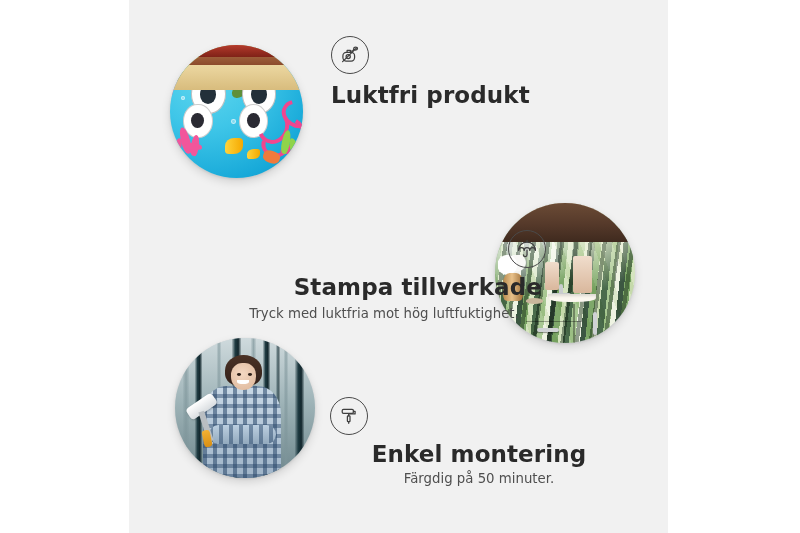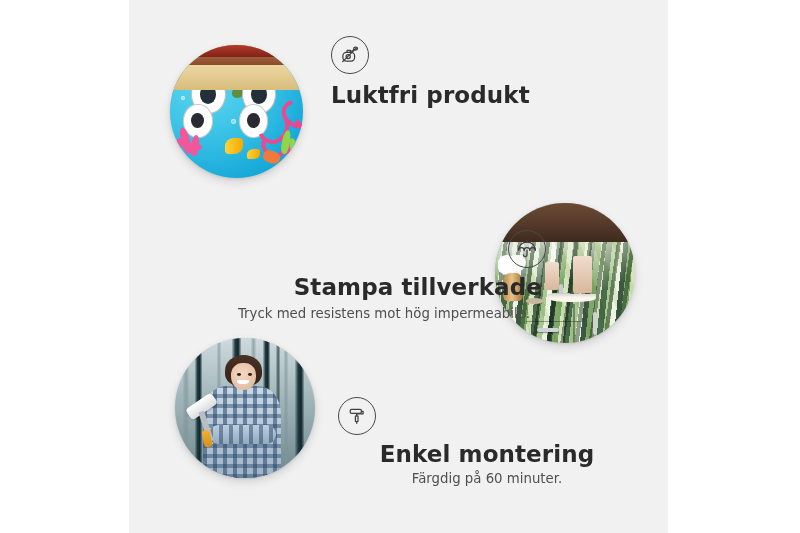--- a/index.html
+++ b/index.html
@@ -306,21 +306,21 @@
   .f1 .icon-circle { margin-bottom: 8px; }
   .f1 .f-title { margin-bottom: 5px; }
 
   
   .f2 { left: 90px; top: 230px; width: 330px; text-align: center; }
   .f2 .icon-row { display:flex; justify-content:flex-end; padding-right: 3px; }
   .f2 .f-title { margin-top: 6px; text-align: right; padding-right: 7px;}
   .f2 .f-desc  { margin-top: 4px; text-align: center; }
 
   
-  .f3 { left: 208px; top: 397px; width: 300px; text-align: center; }
+  .f3 { left: 200px; top: 397px; width: 300px; text-align: center; }
   .f3 .icon-row { display:flex; justify-content:flex-start; padding-left: 1px; }
   .f3 .f-title { margin-top: 6px; text-align: center; }
   .f3 .f-desc  { margin-top: 2px; text-align: center; }
 </style>
 </head>
 <body>
 
 <div class="stage">
   <div class="panel">
 
@@ -441,33 +441,33 @@
             <path d="M3.6 13.2c0-4.7 3.8-8.1 8.4-8.1s8.4 3.4 8.4 8.1"></path>
             <path d="M3.6 13.2c0-1.5 1.4-2.6 2.8-2.6s2.8 1.1 2.8 2.6"></path>
             <path d="M9.2 13.2c0-1.5 1.3-2.6 2.8-2.6s2.8 1.1 2.8 2.6"></path>
             <path d="M14.8 13.2c0-1.5 1.3-2.6 2.8-2.6s2.8 1.1 2.8 2.6"></path>
             <line x1="12" y1="5.1" x2="12" y2="3.4"></line>
             <path d="M12 13.2v4.6c0 1-.8 1.8-1.8 1.8s-1.8-.8-1.8-1.8"></path>
           </svg>
         </div>
       </div>
       <div class="f-title">Stampa tillverkade</div>
-      <div class="f-desc">Tryck med resistens mot hög impermeabile.</div>
+      <div class="f-desc">Tryck med luktfria mot hög luftfuktighet.</div>
     </div>
 
     <div class="feature f3">
       <div class="icon-row">
         <div class="icon-circle">
           <svg width="24" height="24" viewBox="0 0 24 24" fill="none" stroke="#3f3f3f" stroke-width="1.25" stroke-linecap="round" stroke-linejoin="round">
             <rect x="5.2" y="5.4" width="11.2" height="3.9" rx="1.3"></rect>
             <path d="M16.4 7.3h1.7v2.6h-6.4"></path>
             <path d="M11.7 9.9v1.9"></path>
             <rect x="10.4" y="11.8" width="2.6" height="5.8" rx="0.7"></rect>
             <line x1="11.7" y1="17.6" x2="11.7" y2="19.3"></line>
           </svg>
         </div>
       </div>
       <div class="f-title">Enkel montering</div>
-      <div class="f-desc">Färgdig på 60 minuter.</div>
+      <div class="f-desc">Färgdig på 50 minuter.</div>
     </div>
 
   </div>
 </div>
 
 </body></html>

